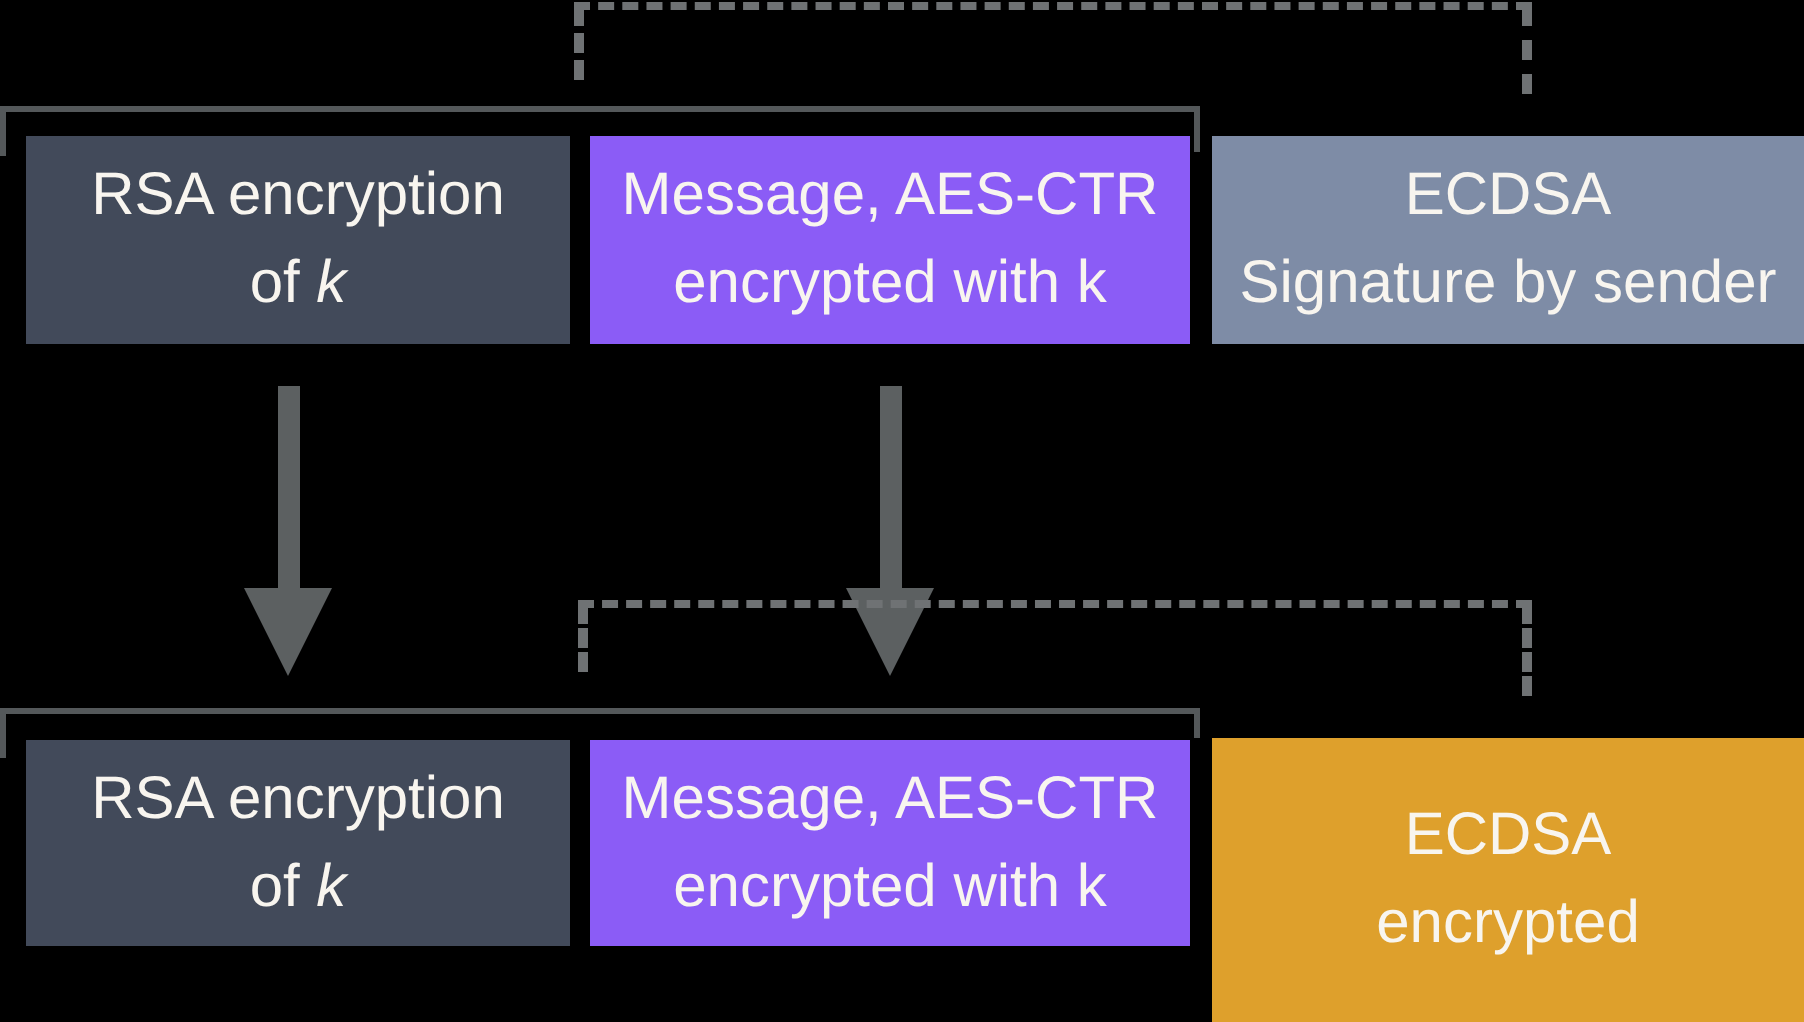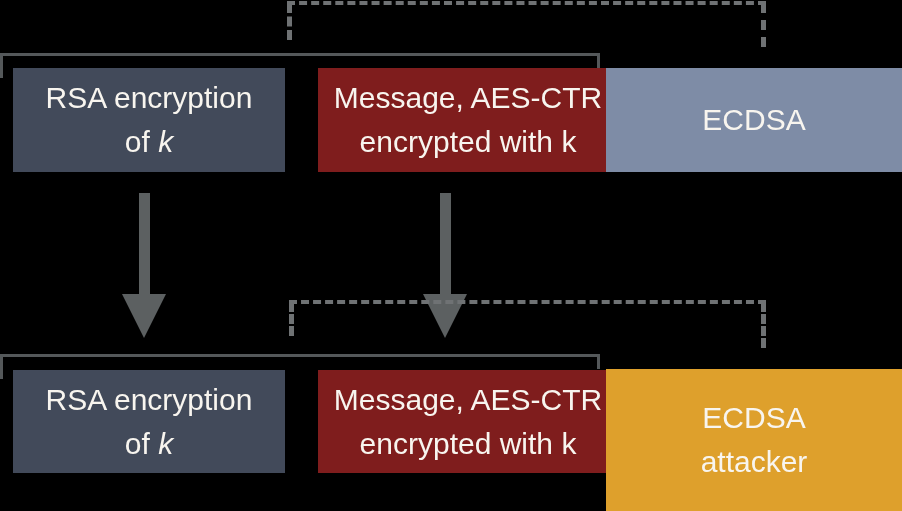--- a/index.html
+++ b/index.html
@@ -17,21 +17,21 @@
     flex-direction: column;
     justify-content: center;
     align-items: center;
     text-align: center;
     color: #F8F5EF;
     font-size: 30px;
     line-height: 44px;
     letter-spacing: 0px;
   }
   .slate    { background: #424A5A; }
-  .red      { background: #7f1d1d; margin-left: 23px; }
+  .red      { background: #8b5cf6; }
   .bluegray { background: #7E8CA6; }
   .orange   { background: #DEA02C; }
   .var { font-style: italic; }
   .br { position: absolute; }
   .br-h-dash { border-top: 4px dashed #6F7274; height: 0; }
   .br-v-dash { border-left: 5px dashed #6F7274; width: 0; }
   .br-h-solid { border-top: 3px solid #54585A; height: 0; }
   .br-v-solid { border-left: 3px solid #54585A; width: 0; }
   .shaft { position: absolute; width: 11px; background: #5C6061; }
   .head {
@@ -59,20 +59,21 @@
     <div><span>of </span><span class="var">k</span></div>
   </div>
 
   <div class="box red" style="left:295px; top:68px; width:300px; height:104px;">
     <div><span>Message, AES-CTR</span></div>
     <div><span>encrypted with k</span></div>
   </div>
 
   <div class="box bluegray" style="left:606px; top:68px; width:296px; height:104px;">
     <div><span>ECDSA</span></div>
+    <div><span>Signature by sender</span></div>
   </div>
 
   <div class="shaft" style="left:139px; top:193px; height:102px;"></div>
   <div class="head" style="left:122px; top:294px;"></div>
 
   <div class="shaft" style="left:440px; top:193px; height:102px;"></div>
   <div class="head" style="left:423px; top:294px;"></div>
 
   <div class="br br-h-dash" style="left:289px; top:300px; width:477px;"></div>
   <div class="br br-v-dash" style="left:289px; top:302px; height:34px;"></div>
@@ -87,16 +88,16 @@
     <div><span>of </span><span class="var">k</span></div>
   </div>
 
   <div class="box red" style="left:295px; top:370px; width:300px; height:103px;">
     <div><span>Message, AES-CTR</span></div>
     <div><span>encrypted with k</span></div>
   </div>
 
   <div class="box orange" style="left:606px; top:369px; width:296px; height:142px;">
     <div><span>ECDSA</span></div>
-    <div><span>attacker</span></div>
+    <div><span>encrypted</span></div>
   </div>
 
 </div>
 
 </body></html>

